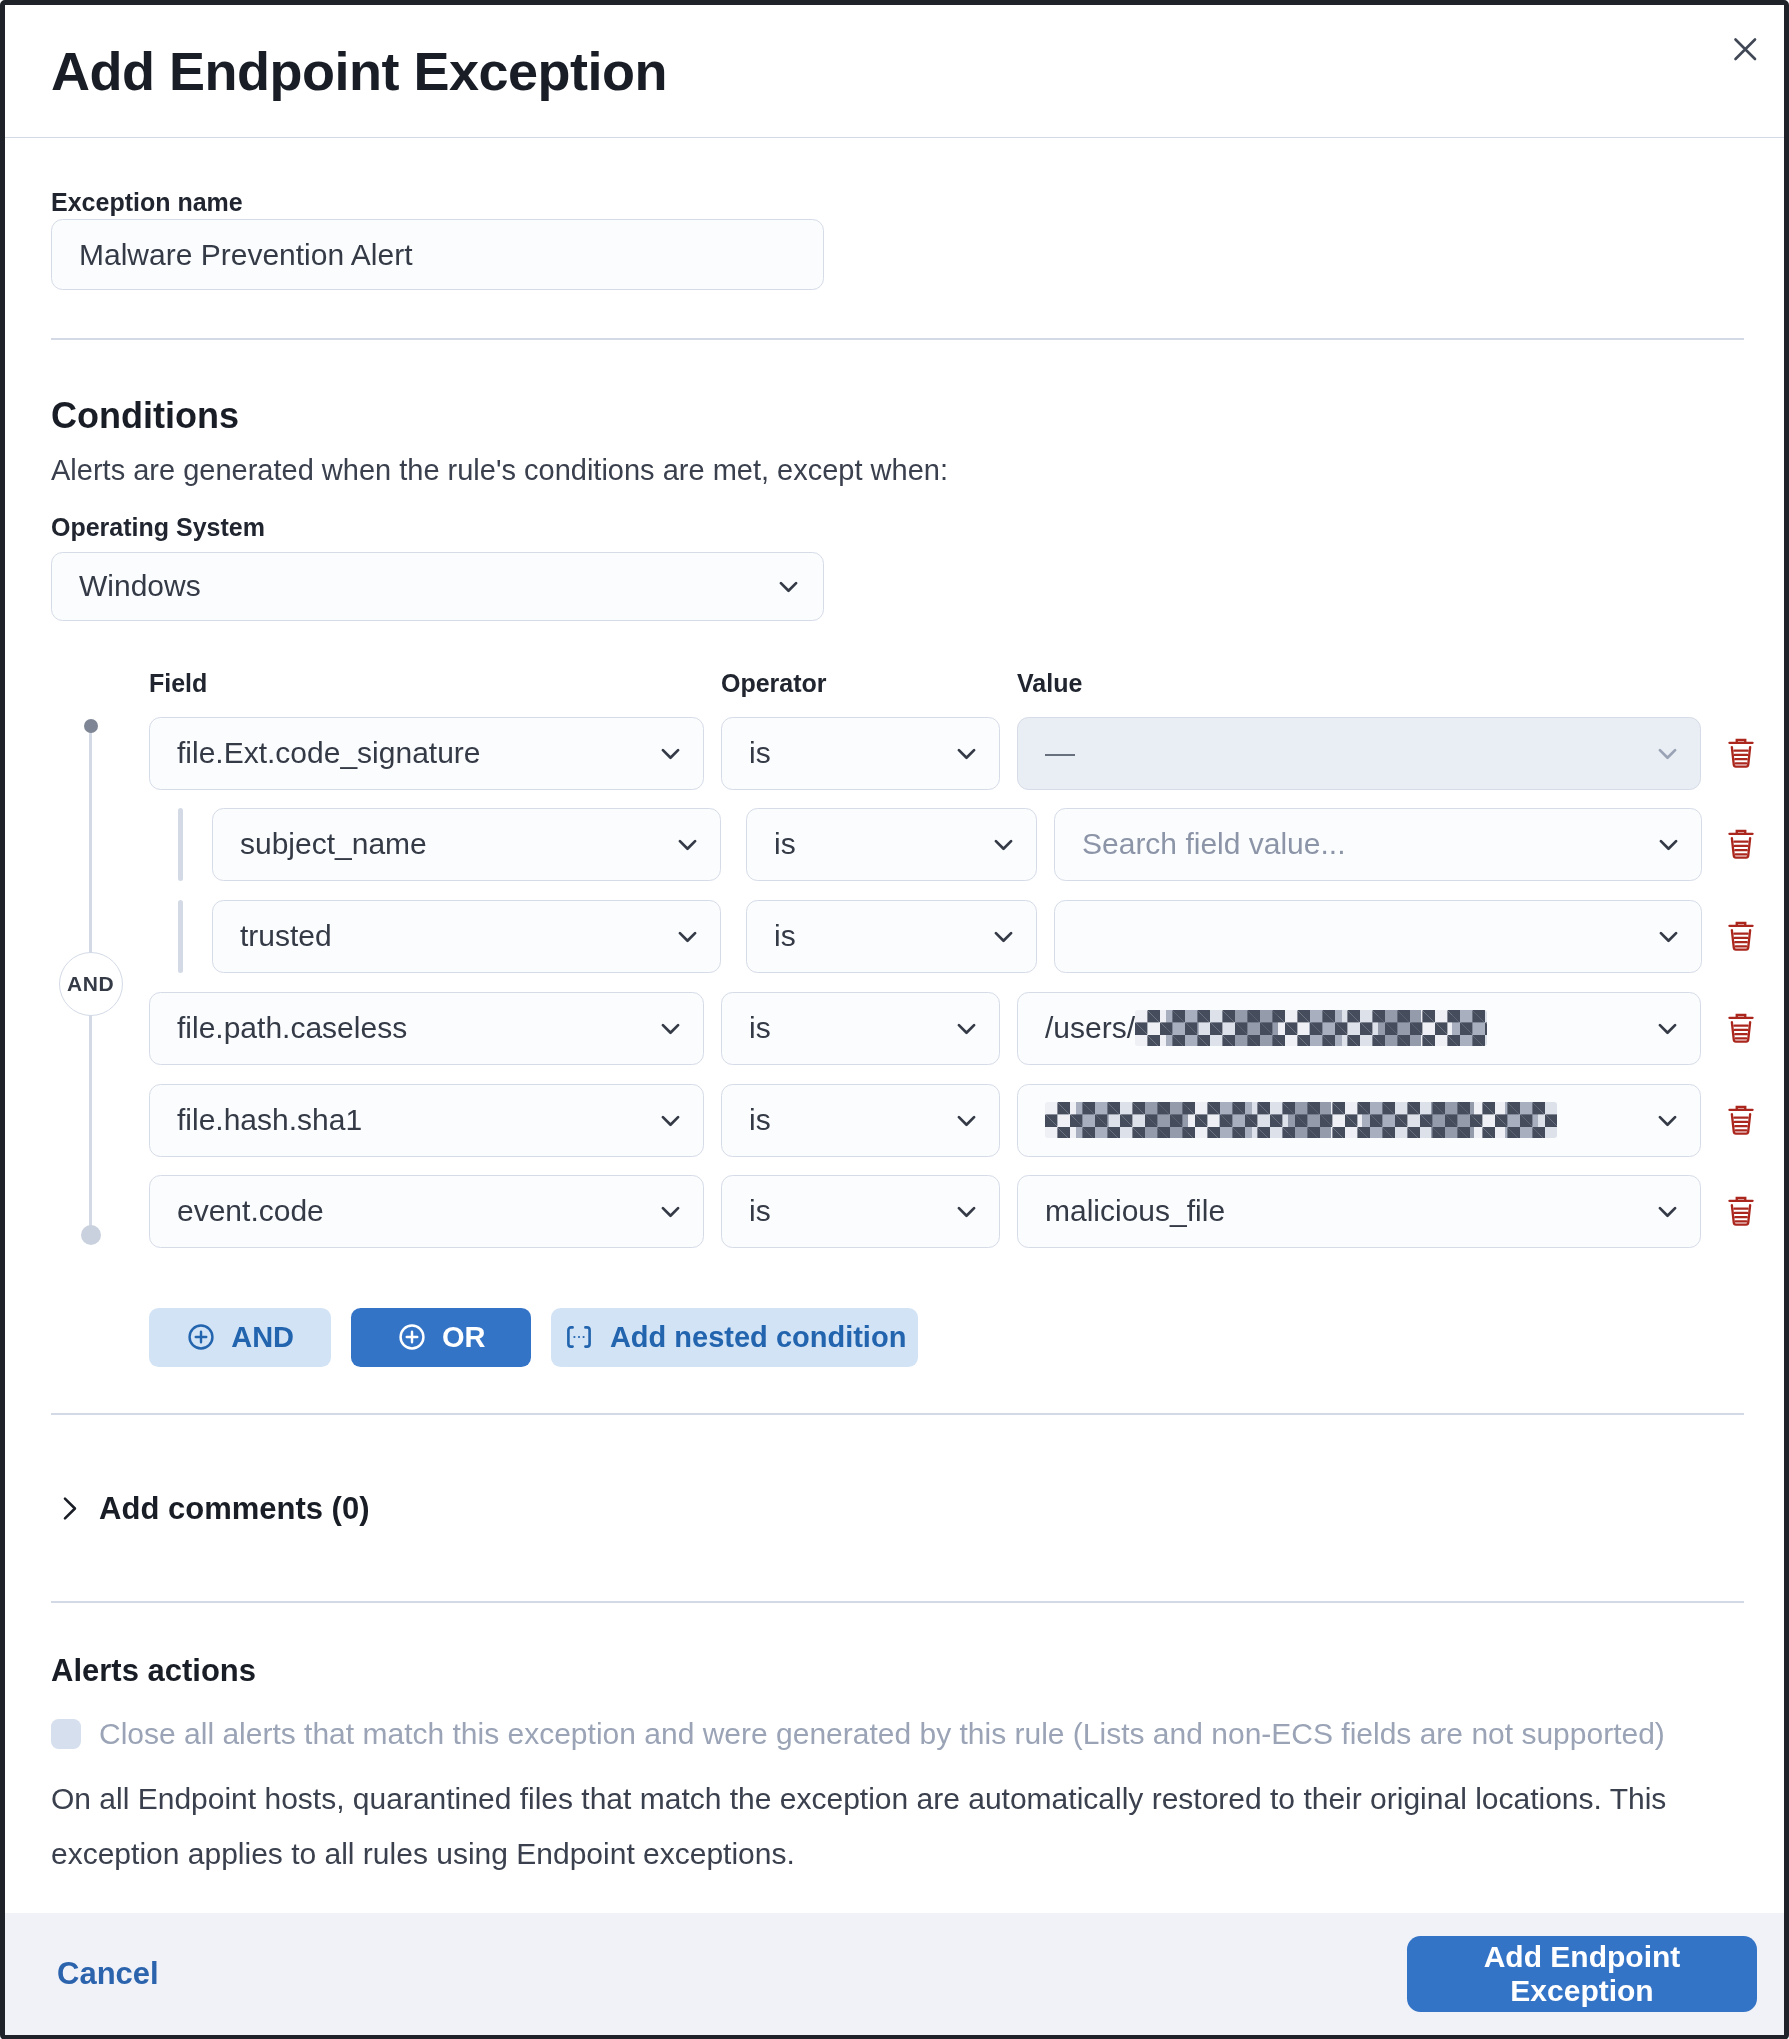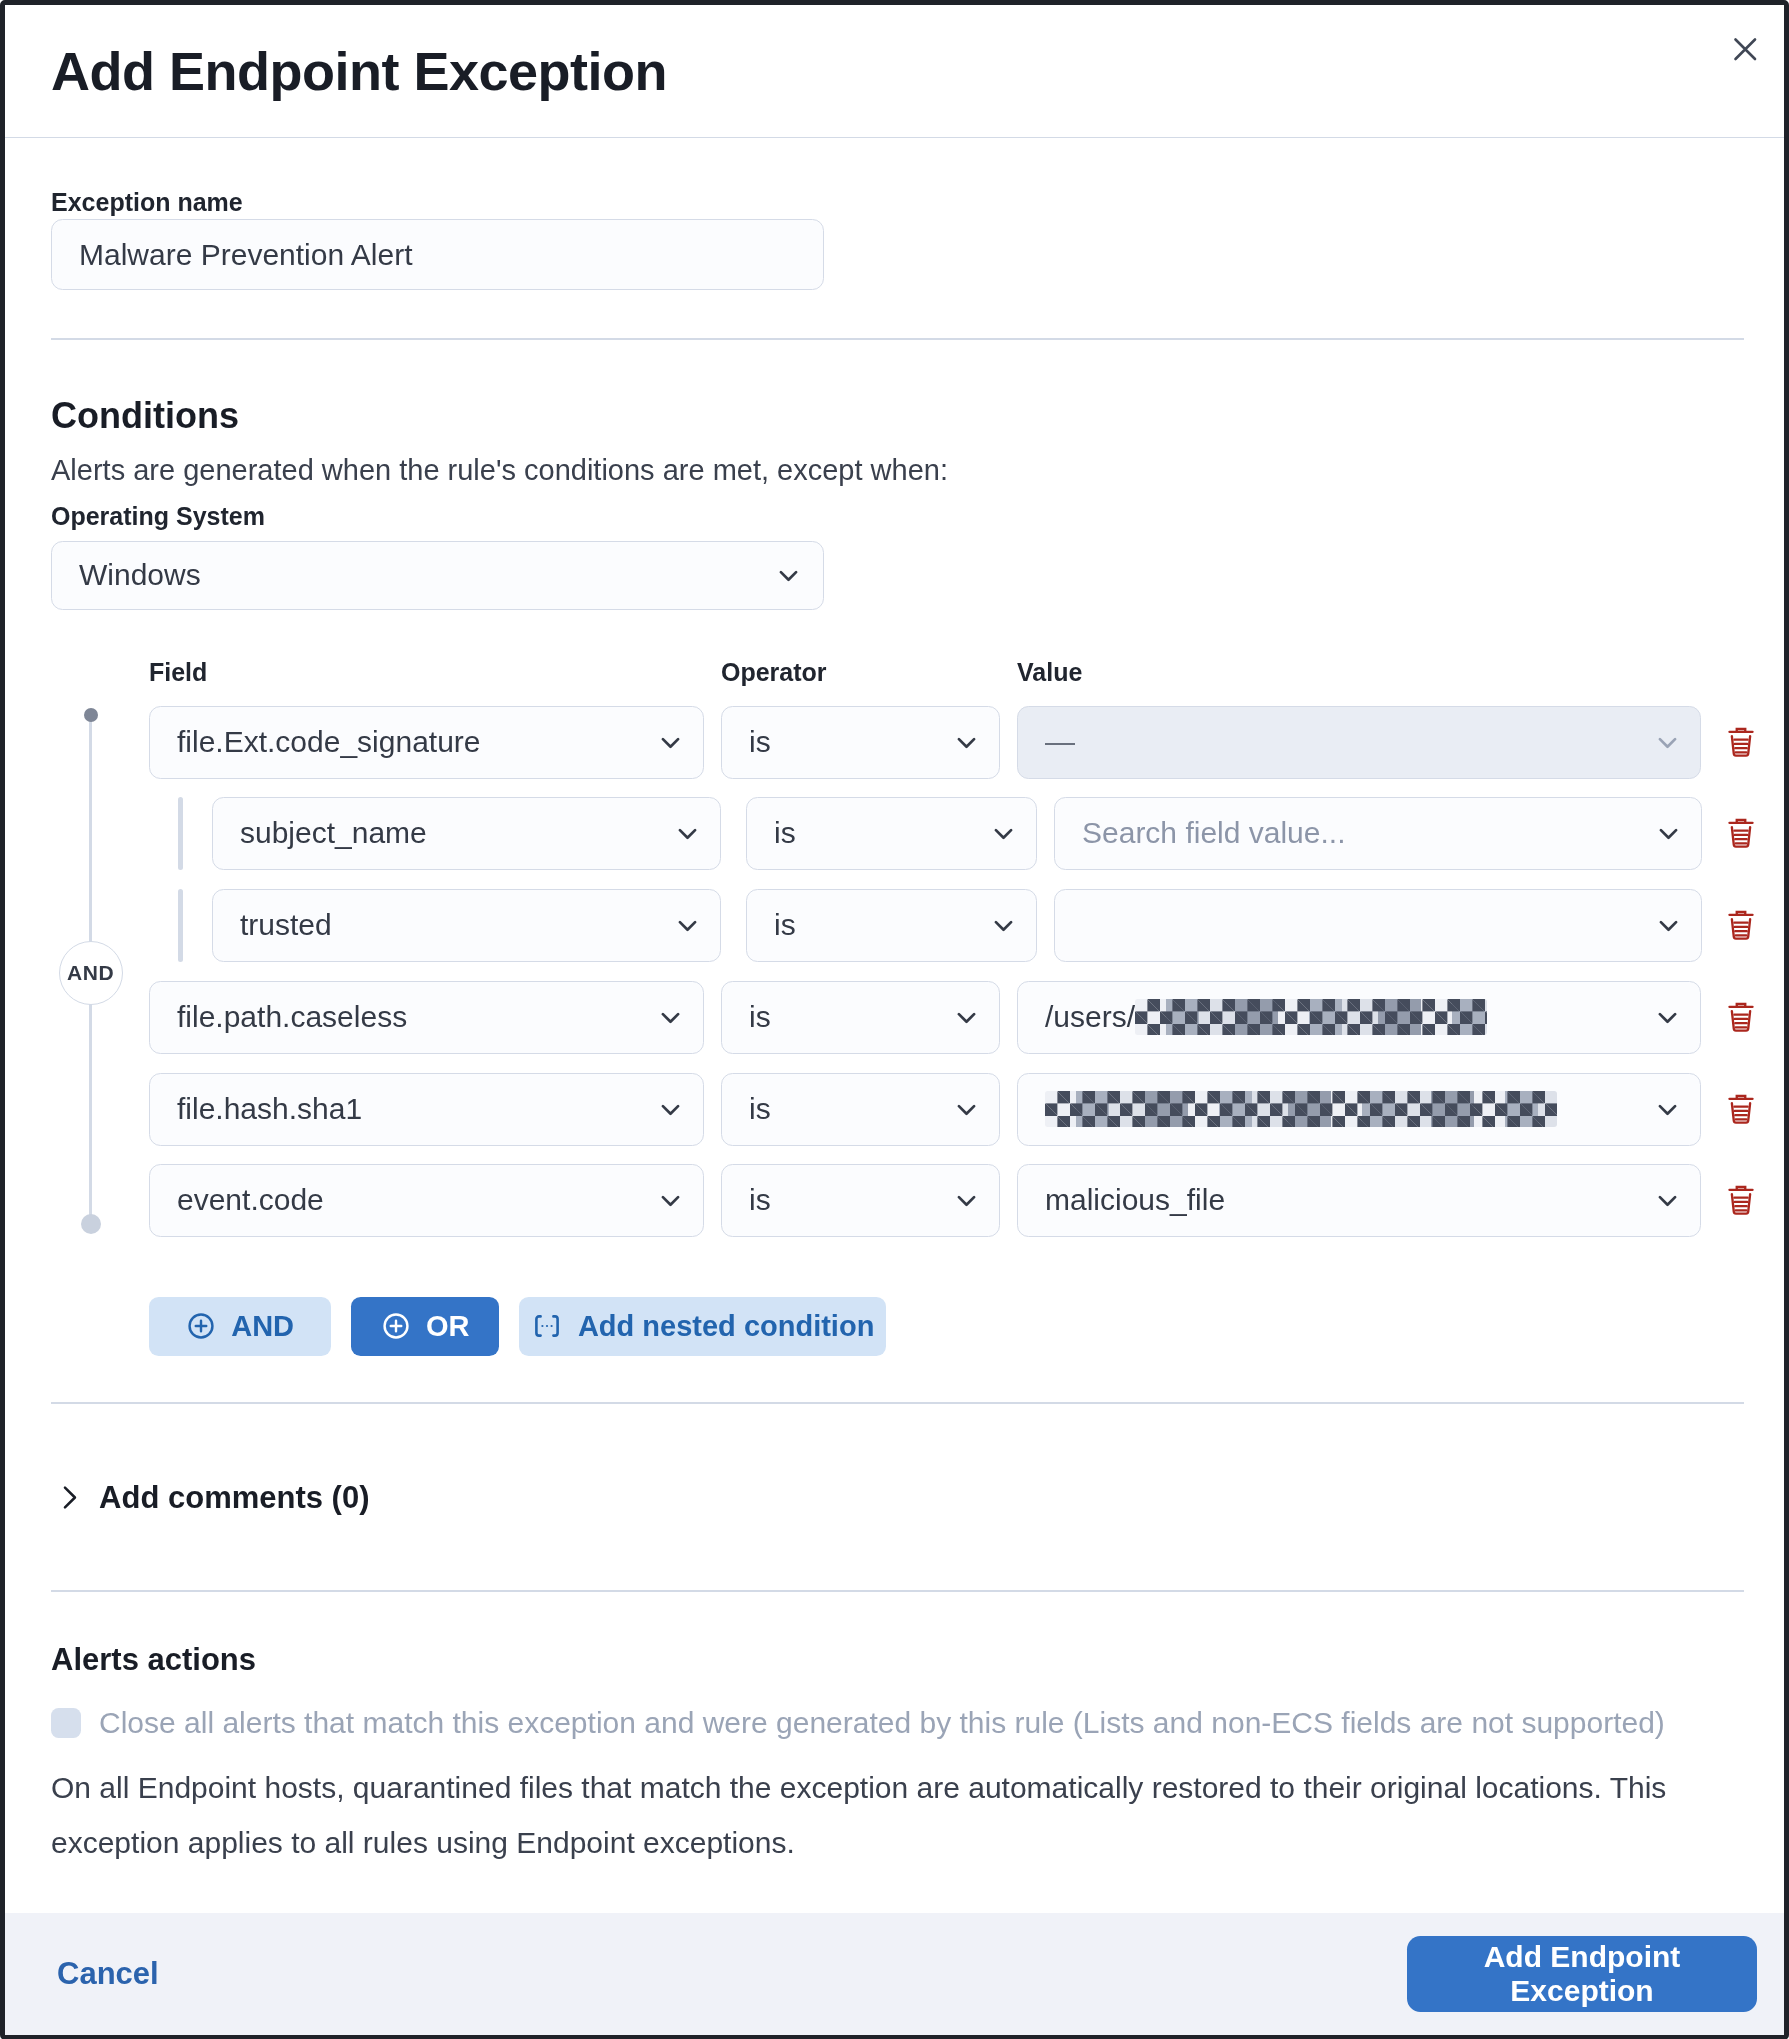--- a/index.html
+++ b/index.html
@@ -18,21 +18,21 @@
   .form-label{font-size:25px;font-weight:700;color:#20252f;line-height:31px;}
   .lbl-exception{margin-top:49px;margin-bottom:1px;}
   .text-input{
     width:773px;height:71px;border:1.9px solid #d5dbe7;border-radius:11.5px;background:#fbfcfe;
     font-family:"Liberation Sans",sans-serif;font-size:30px;color:#343a46;padding:0 27px;outline:none;
   }
   .hr{height:1.9px;background:#d3dae6;border:none;margin:0;}
   .hr1{margin-top:48px;}
   .section-title{font-size:36px;font-weight:700;color:#191d26;line-height:42px;margin-top:55px;}
   .section-desc{font-size:29px;color:#3a404d;line-height:34px;margin-top:16.3px;}
-  .lbl-os{margin-top:14px;margin-bottom:8.6px;}
+  .lbl-os{margin-top:25px;margin-bottom:8.6px;}
   .select-box{
     width:773px;height:69px;border:1.9px solid #d5dbe7;border-radius:11.5px;background:#fbfcfe;
     display:flex;align-items:center;justify-content:space-between;padding:0 21px 0 27px;cursor:pointer;
   }
   .select-box .sel-text{font-size:30px;color:#343a46;}
   .chev{color:#343a46;flex:0 0 auto;}
   .chev-dis{color:#9aa3b5;}
   
   .builder{position:relative;height:593px;margin-top:44px;}
   .col-head{position:absolute;top:3.8px;font-size:25px;font-weight:700;color:#20252f;}
@@ -74,21 +74,21 @@
   .val-left{display:flex;align-items:center;min-width:0;text-align:right;}
   
   .builder-buttons{display:flex;align-items:center;margin-top:50px;margin-left:98px;}
   .btn{
     height:59px;border:none;border-radius:9.6px;font-family:"Liberation Sans",sans-serif;
     font-size:29px;font-weight:700;display:flex;align-items:center;justify-content:center;cursor:pointer;
   }
   .btn-light{background:#d2e3f6;color:#2264ae;}
   .btn-fill{background:#3474c7;color:#ffffff;}
   .btn-and{width:182px;margin-right:20px;}
-  .btn-or{width:148px;margin-right:20px;}
+  .btn-or{width:180px;margin-right:20px;}
   .btn-nested{width:367px;}
   .btn .bicon{margin-right:15.3px;display:flex;align-items:center;}
   
   .hr2{margin-top:46px;}
   .comments-row{display:flex;align-items:center;margin-top:76px;padding-left:3.8px;cursor:pointer;}
   .comments-label{font-size:31px;font-weight:700;color:#191d26;margin-left:15.3px;}
   .hr3{margin-top:74px;}
   
   .alerts-title{font-size:31px;font-weight:700;color:#191d26;line-height:36px;margin-top:50px;}
   .check-row{display:flex;align-items:center;margin-top:27px;}

